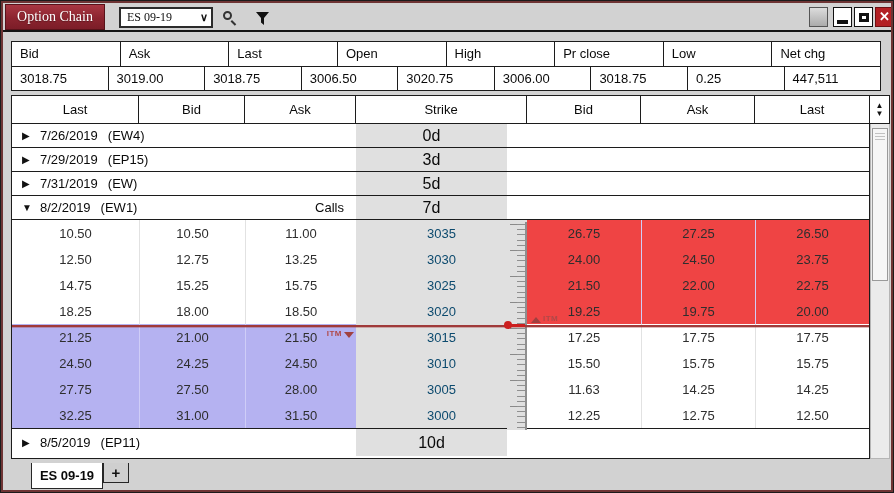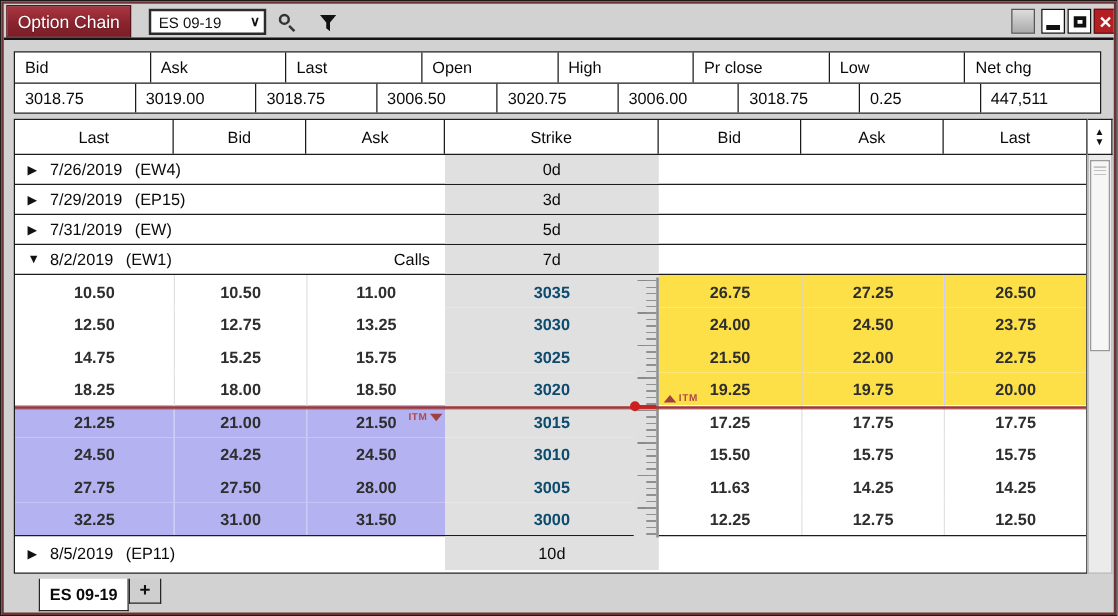--- a/index.html
+++ b/index.html
@@ -17,20 +17,21 @@
     border:2px solid #6e3434;
     background:#d2d2d2;
     overflow:hidden;
   }
 
   
   .titlebar {
     position:absolute; left:0; top:0; right:0; height:29px;
     background:#d2d2d2;
     border-bottom:2px solid #141414;
+    font-family:Liberation Serif, serif;
   }
   .title-badge {
     position:absolute; left:2px; top:1px; width:100px; height:26px;
     background:linear-gradient(180deg,#a83742 0%,#8c242f 55%,#7c1d28 100%);
     border:1px solid #571219;
     color:#fff; font-size:14px;
     display:flex; align-items:center; justify-content:center;
     text-shadow:0 1px 1px rgba(0,0,0,.35);
   }
   .symbol-select {
@@ -86,52 +87,52 @@
   .chain-header .hcell:last-child { border-right:none; }
   .w-clast{width:127px;} .w-cbid{width:106px;} .w-cask{width:111px;}
   .w-strike{width:171px;} .w-pbid{width:114px;} .w-pask{width:114px;} .w-plast{width:114px;}
 
   .exp-row { display:flex; height:24px; border-bottom:1px solid #1c1c1c; background:#fff; }
   .exp-left { width:344px; display:flex; align-items:center; font-size:13px; color:#0a0a0a; position:relative; }
   .exp-arrow { width:14px; margin-left:10px; font-size:10px; color:#111; }
   .exp-date { margin-left:4px; }
   .exp-code { margin-left:10px; }
   .exp-callslabel { position:absolute; right:12px; font-size:13px;margin-left:45px; }
-  .exp-mid { width:171px; background:#e0e0e0; display:flex; align-items:center; justify-content:center; font-size:13px; color:#0a0a0a; }
+  .exp-mid { width:151px; background:#e0e0e0; display:flex; align-items:center; justify-content:center; font-size:16px; color:#0a0a0a; }
   .exp-right { flex:1; display:flex; align-items:center; font-size:13px; color:#0a0a0a; }
   .exp-putslabel { margin-left:7px;margin-top:48px; }
   .exp-row.last { border-bottom:none; border-top:1px solid #1c1c1c; height:28px; }
 
   .data-row { display:flex; height:26px; }
   .dcell {
     display:flex; align-items:center; justify-content:center;
-    font-size:13px; color:#2e2e2e; background:#fff;font-weight:bold;
+    font-size:13px; color:#2e2e2e; background:#fff;
   }
   .dcell.sep { border-left:1px solid #e2e2e2; }
   .dcell.strike-cell { background:#e0e0e0; color:#0c4a6e; }
-  .row-puts-itm .p-cell { background:#fde047; border-left-color:#cfcdf7; }
+  .row-puts-itm .p-cell { background:#ef4444; border-left-color:#cfcdf7; }
   .row-calls-itm .c-cell { background:#b5b2f1; border-left-color:#cfcdf7; }
 
   
   .ruler { position:absolute; left:495px; top:126px; width:20px; height:208px; background:#e0e0e0; }
   .ruler .vline { position:absolute; right:0; top:0; bottom:0; width:2px; background:#8f8f8f; }
   .ruler .ticks-short {
     position:absolute; right:2px; top:2px; bottom:0; width:8px;
     background:repeating-linear-gradient(to bottom,#909090 0 1px,transparent 1px 5.2px);
   }
   .ruler .ticks-long {
     position:absolute; right:2px; top:2px; bottom:0; width:15px;
     background:repeating-linear-gradient(to bottom,#8a8a8a 0 1px,transparent 1px 26px);
   }
 
   
   .price-line { position:absolute; left:0; top:229px; width:857px; height:2px; background:#a03a3a; box-shadow:0 1px 0 rgba(160,58,58,.35); }
   .price-dot { position:absolute; left:492px; top:225px; width:8px; height:8px; border-radius:50%; background:#cc1f1f; }
   .price-dot-stub { position:absolute; left:499px; top:228px; width:14px; height:3px; background:#cc1f1f; }
-  .itm-marker { position:absolute; font-size:8px; font-weight:bold; color:#b04848; letter-spacing:.5px; display:flex; align-items:center; gap:2px; }
+  .itm-marker { position:absolute; font-size:8px; font-weight:bold; color:#b04848; letter-spacing:.5px; display:flex; align-items:flex-end; gap:2px; }
   .itm-calls { top:233px; left:296px; width:46px; justify-content:flex-end; }
   .itm-puts { top:218px; left:519px; }
   .tri { width:0; height:0; display:inline-block; }
   .tri-down { border-left:5px solid transparent; border-right:5px solid transparent; border-top:6px solid #a04040; }
   .tri-up { border-left:5px solid transparent; border-right:5px solid transparent; border-bottom:6px solid #a04040; }
 
   
   .chain-scrollbar { width:20px; height:364px; display:flex; flex-direction:column; }
   .sb-spinner {
     height:29px; background:#fff; border:1px solid #1c1c1c; border-left:none;

